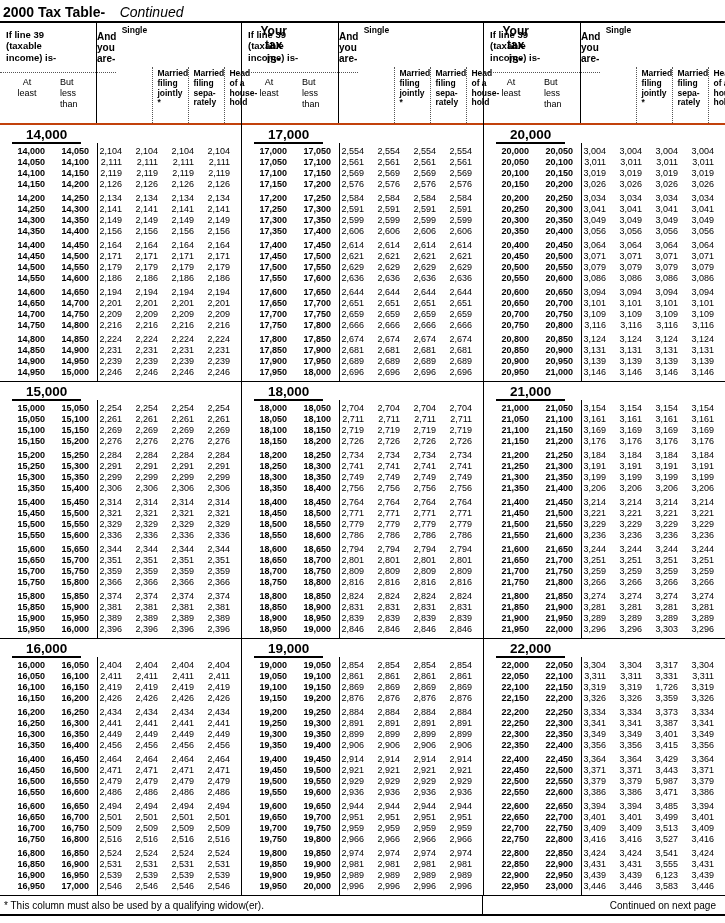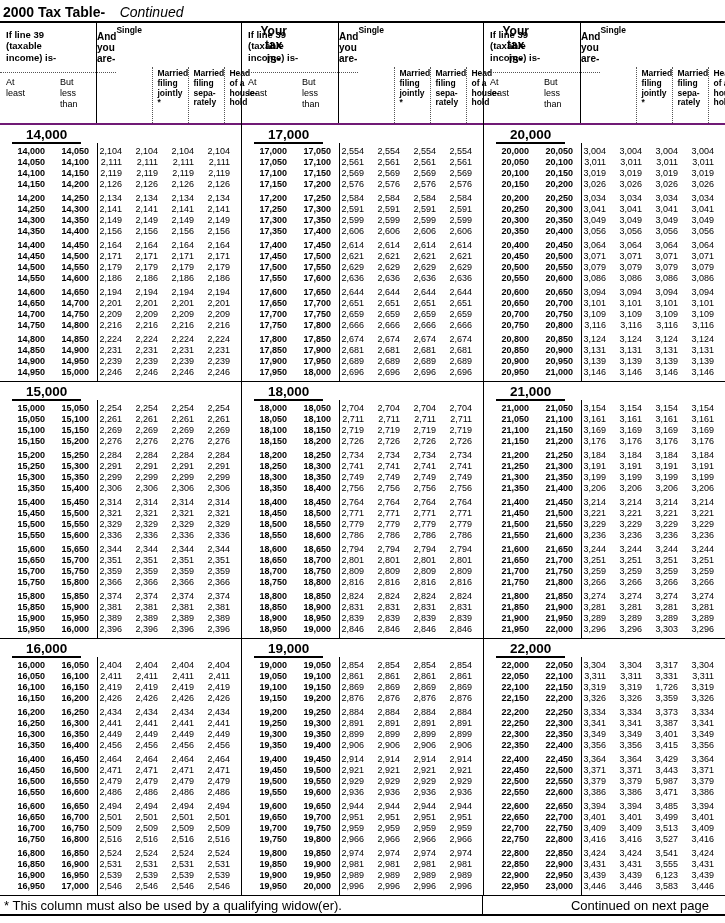--- a/index.html
+++ b/index.html
@@ -11,50 +11,50 @@
   }
   .title-row{height:18px;padding:3px 0 0 3px;border-bottom:2px solid #000;}
   .title-bold{font-weight:bold;font-size:14px;}
   .title-italic{font-style:italic;font-size:14px;margin-left:10px;}
 
   .panels{display:flex;}
   .panel{width:241px;flex:0 0 241px;}
   .panel + .panel{border-left:1px solid #000;}
 
   
-  .phead{display:flex;height:102px;border-bottom:2px solid #701a75;box-sizing:border-box;}
+  .phead{display:flex;height:102px;border-bottom:2px solid #c2410c;box-sizing:border-box;}
   .ph-income{width:97px;flex:0 0 97px;border-right:1px solid #000;display:flex;flex-direction:column;box-sizing:border-box;}
   .ph-income-label{height:50px;border-bottom:1px dotted #555;font-weight:bold;font-size:9.5px;line-height:1.2;padding:6px 0 0 6px;white-space:pre-line;box-sizing:border-box;}
   .ph-income-cols{flex:1;display:flex;font-size:9px;line-height:1.2;}
-  .ph-at{width:42px;padding:4px 0 0 6px;white-space:pre-line;}
+  .ph-at{width:42px;padding:4px 0 0 6px;white-space:pre-line;text-align:center;}
   .ph-but{flex:1;padding:4px 0 0 12px;white-space:pre-line;}
   .ph-tax{flex:1;display:flex;flex-direction:row;}
   .ph-andyou{height:50px;border-bottom:1px dotted #555;font-weight:bold;font-size:10px;display:flex;align-items:center;justify-content:center;box-sizing:border-box;}
   .ph-taxcols{flex:1;display:flex;}
   .ph-taxcol{width:36px;flex:0 0 36px;font-size:8.5px;font-weight:bold;line-height:1.15;padding:2px 0 0 4px;white-space:pre-line;box-sizing:border-box;}
   .ph-taxcol + .ph-taxcol{border-left:1px dotted #555;margin-top:44px;}
-  .ph-taxcol.center{padding-left:0;padding-top:3px;}
+  .ph-taxcol.center{text-align:center;padding-left:0;padding-top:3px;}
   .ph-yourtax{font-weight:bold;font-size:12px;text-align:center;padding:1px 0 2px;}
 
   
   .section + .section{border-top:1px solid #000;}
   .sec-band{height:18px;}
   .sec-band span{display:inline-block;margin-left:12px;padding:1px 14px 0;font-weight:bold;font-size:13.5px;line-height:15px;border-bottom:2px solid #000;}
   .sec-body{position:relative;padding:3px 0 3px;}
   .divider{position:absolute;left:97px;top:0;bottom:0;width:1px;background:#000;}
   .rgroup + .rgroup{margin-top:3px;}
   .trow{display:flex;height:11px;line-height:11px;font-size:9px;}
   .c-at{width:45px;flex:0 0 45px;text-align:right;font-weight:bold;}
   .c-but{width:48px;flex:0 0 48px;text-align:right;font-weight:bold;padding-right:4px;box-sizing:border-box;}
   .c-tax{width:36px;flex:0 0 36px;text-align:right;padding-right:7px;box-sizing:border-box;}
 
   
-  .bottom-bar{display:flex;border-top:1px solid #000;border-bottom:2px solid #000;height:18px;align-items:center;font-size:13px;}
+  .bottom-bar{display:flex;border-top:1px solid #000;border-bottom:2px solid #000;height:18px;align-items:center;font-size:10px;}
   .bb-left{width:483px;flex:0 0 483px;border-right:1px solid #000;height:100%;display:flex;align-items:center;padding-left:4px;box-sizing:border-box;}
-  .bb-right{flex:1;text-align:right;padding-right:16px;}
+  .bb-right{flex:1;text-align:right;padding-right:9px;}
 </style>
 </head>
 <body>
 
 <div class="page">
   <div class="title-row">
     <span class="title-bold">2000 Tax Table-</span>
     <span class="title-italic">Continued</span>
   </div>
 

